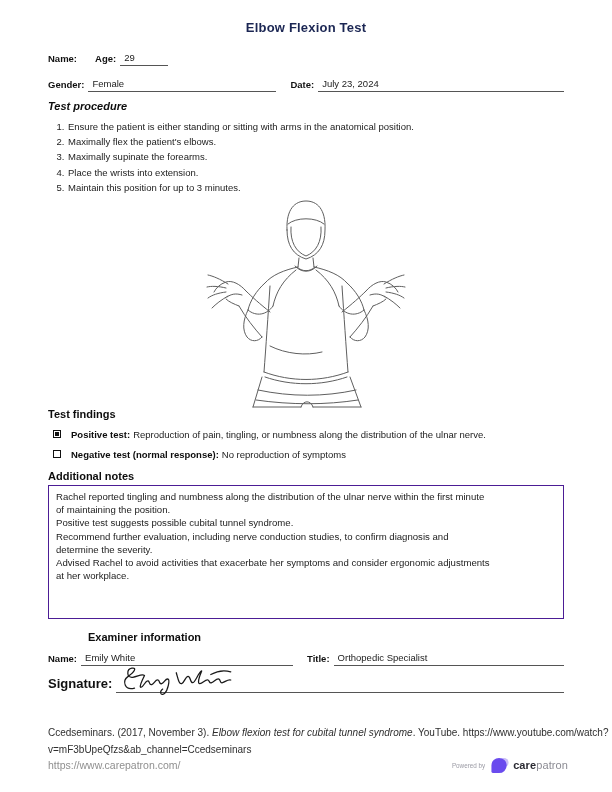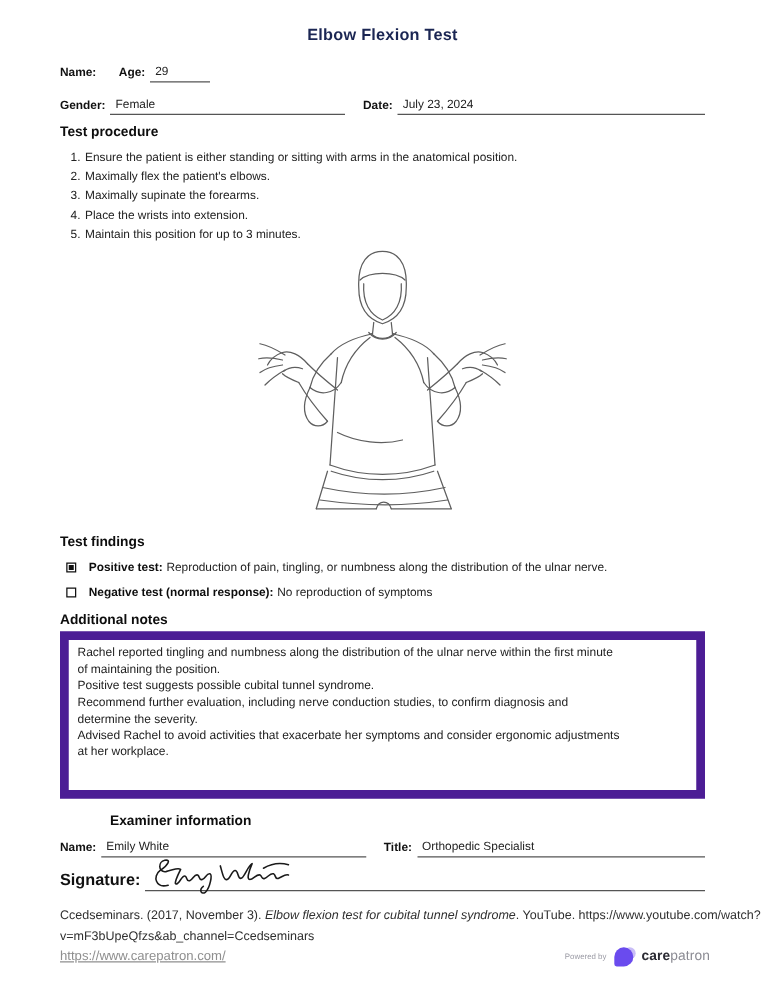--- a/index.html
+++ b/index.html
@@ -14,51 +14,51 @@
   .flabel { font-weight:bold; color:#111; white-space:nowrap; padding-right:4px; padding-bottom:2px; }
   .fval { border-bottom:1px solid #555; padding:0 0 2px 4px; color:#222; white-space:nowrap; }
   .grow { flex:1 1 auto; }
   .w-name  { flex:0 0 auto; width:373px; }
   .w-age   { flex:0 0 auto; width:48px; }
   .w-gender{ flex:0 0 auto; width:188px; }
   .w-exname{ flex:0 0 auto; width:212px; }
   .gap14 { width:14px; flex:0 0 auto; }
 
   h2.sec { font-size:11px; font-weight:bold; color:#0d0d0d; }
-  .sec-proc { margin-top:8px; }
-  .sec-find { margin-top:20px; }
+  .sec-proc { margin-top:8px;font-style:italic; }
+  .sec-find { margin-top:0; }
   .sec-notes{ margin-top:10px; }
   .sec-exam { margin-top:12px;padding-left:40px; }
 
   ol.steps { margin-top:7px; padding-left:19px; font-size:9.5px; color:#222; }
   ol.steps li { line-height:15.2px; padding-left:1px; }
 
   .figure-wrap { margin-top:1px; height:212px; }
   .figure-wrap svg { display:block; margin-left:158px; }
 
   .finding { display:flex; align-items:flex-start; margin-top:9px; font-size:9.5px; color:#222; }
   .finding:first-of-type { margin-top:7px; }
   .checkbox { flex:0 0 auto; width:8px; height:8px; border:1.2px solid #111; margin:1px 10px 0 5px; position:relative; }
   .checkbox[data-state="checked"]::after { content:""; position:absolute; left:1px; top:1px; right:1px; bottom:1px; background:#111; }
   .finding b { font-weight:bold; color:#0d0d0d; white-space:nowrap; }
   .finding .ftext { margin-left:3px; }
 
-  .notes-box { margin-top:3px; height:134px; border:7px solid #4c1d95; padding:4px 7px; font-size:9.6px; color:#1c1c1c; }
+  .notes-box { margin-top:3px; height:134px; border:1px solid #4c1d95; padding:4px 7px; font-size:9.6px; color:#1c1c1c; }
   .notes-box .nline { line-height:13.2px; white-space:nowrap; }
 
   .sig-row { position:relative; margin-top:10px; display:flex; align-items:flex-end; font-size:13px; height:17px; }
   .sig-line { flex:1 1 auto; border-bottom:1px solid #555; height:16px; position:relative; }
   .sig-svg { position:absolute; left:4px; bottom:-4px; }
 
   .citation { position:absolute; left:48px; right:44px; top:725px; font-size:10px; color:#2f2f2f; }
   .citation .cline { line-height:16.5px; white-space:nowrap; }
   .citation i { font-style:italic; }
 
   .footer { position:absolute; left:48px; right:44px; top:754px; display:flex; justify-content:space-between; align-items:center; height:22px; }
-  .site-link { font-size:10.5px; color:#8f8f8f; text-decoration:underline; }
+  .site-link { font-size:10.5px; color:#8f8f8f; }
   .brand { display:flex; align-items:center; }
   .powered { font-size:6.3px; color:#9a9aa4; margin-right:5px; }
   .brand svg { display:block; margin-right:3px; }
   .brand-bold { font-size:11px; font-weight:bold; color:#2b2b33; letter-spacing:.1px; }
   .brand-light { font-size:11px; color:#8b8b93; letter-spacing:.1px; }
 
   .lineart { stroke:#5f5f5f; stroke-width:1; fill:none; stroke-linecap:round; stroke-linejoin:round; }
   .sigink { stroke:#1a1a1a; stroke-width:1.4; fill:none; stroke-linecap:round; stroke-linejoin:round; }
 </style>
 </head>

